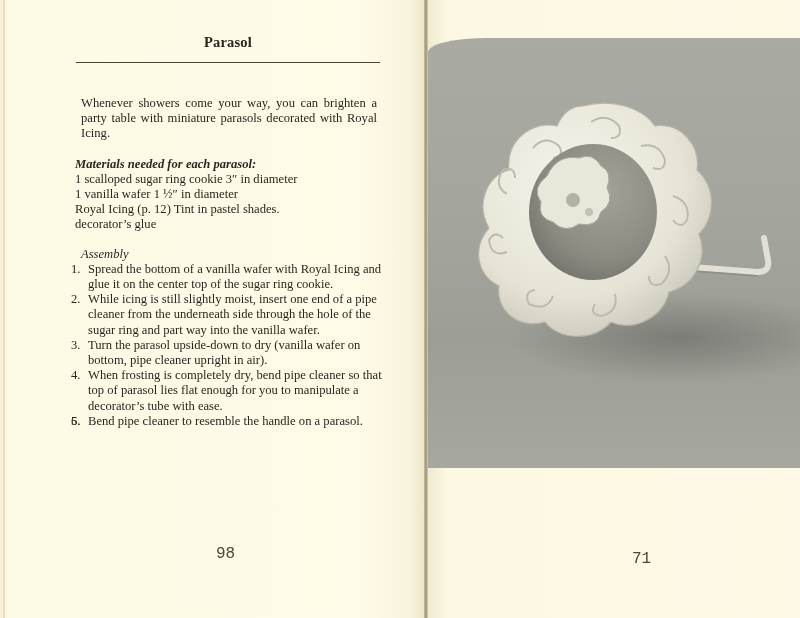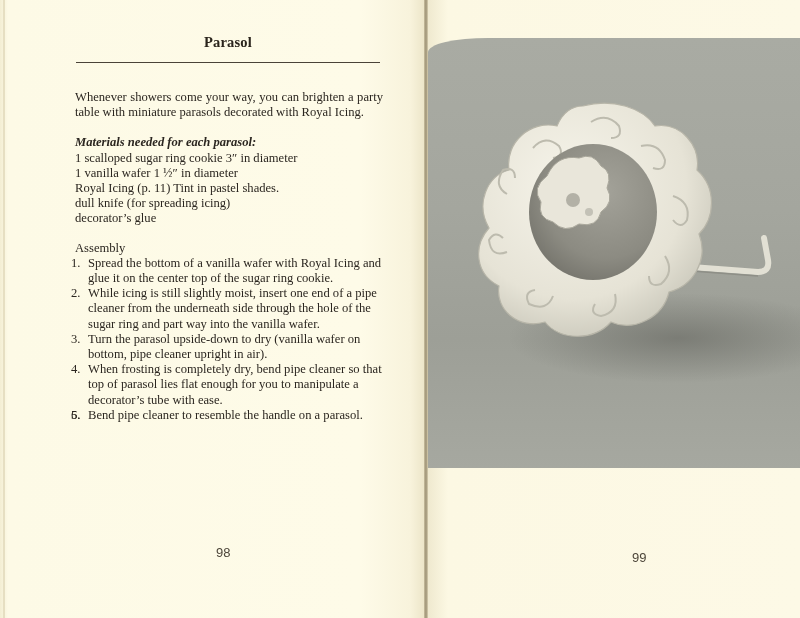--- a/index.html
+++ b/index.html
@@ -34,30 +34,30 @@
     }
     .rule {
       position: absolute; left: 76px; top: 62px; width: 304px; height: 1px;
       background: #4a4338;
     }
     .body-text {
       position: absolute; left: 75px; top: 90px; width: 308px;
       font-family: "Liberation Serif", serif; font-size: 12.6px; line-height: 15.2px;
       color: #2b2620;
     }
-    .intro { margin: 0; text-align: justify; }
+    .intro { margin: 6px; text-align: justify; }
     .section-head { margin: 15px 0 0 0; font-style: italic; font-weight: bold; }
     .materials { list-style: none; margin: 0; padding: 0; }
     .materials li { margin: 0; }
-    .assembly-head { margin: 14px 0 0 0; }
+    .assembly-head { margin: 14px 0 0 6px; font-style: italic; }
     .steps { list-style: none; margin: 0; padding: 0; }
     .steps li { position: relative; padding-left: 17px; margin-left: -4px; }
     .steps .num { position: absolute; left: 0; top: 0; }
     .page-num {
-      position: absolute; font-family: Liberation Sans, sans-serif; font-size: 13px; color: #4d463a;
+      position: absolute; font-family: Liberation Mono, monospace; font-size: 16px; color: #4d463a;
     }
     .page-num.left { left: 216px; top: 545px; }
     .page-num.right { left: 632px; top: 550px; }
     .photo {
       position: absolute; left: 428px; top: 38px; width: 372px; height: 430px;
       border-top-left-radius: 60px 14px;
       background:
         radial-gradient(ellipse 120px 40px at 620px 410px, rgba(90,88,80,0.35), rgba(0,0,0,0) 70%),
         linear-gradient(to bottom, #a9aba3 0%, #a4a69e 40%, #9d9f97 70%, #a6a8a0 100%);
       overflow: hidden;
@@ -72,43 +72,42 @@
     <div class="running-title">Parasol</div>
     <div class="rule"></div>
 
     <div class="body-text">
       <p class="intro">Whenever showers come your way, you can brighten a party table with miniature parasols decorated with Royal Icing.</p>
 
       <p class="section-head">Materials needed for each parasol:</p>
       <ul class="materials">
         <li>1 scalloped sugar ring cookie 3″ in diameter</li>
         <li>1 vanilla wafer 1 ½″ in diameter</li>
-        <li>Royal Icing (p. 11) Tint in pastel shades.</li>
-        <li>dull knife (for spreading icing)</li>
+        <li>Royal Icing (p. 12) Tint in pastel shades.</li>
         <li>decorator’s glue</li>
       </ul>
 
       <p class="assembly-head">Assembly</p>
       <ol class="steps">
         <li><span class="num">1.</span><span>Spread the bottom of a vanilla wafer with Royal Icing and glue it on the center top of the sugar ring cookie.</span></li>
         <li><span class="num">2.</span><span>While icing is still slightly moist, insert one end of a pipe cleaner from the underneath side through the hole of the sugar ring and part way into the vanilla wafer.</span></li>
         <li><span class="num">3.</span><span>Turn the parasol upside-down to dry (vanilla wafer on bottom, pipe cleaner upright in air).</span></li>
         <li><span class="num">4.</span><span>When frosting is completely dry, bend pipe cleaner so that top of parasol lies flat enough for you to manipulate a decorator’s tube with ease.</span></li>
         <li><span class="num">5.</span></li>
         <li><span class="num">6.</span><span>Bend pipe cleaner to resemble the handle on a parasol.</span></li>
       </ol>
     </div>
 
     <div class="page-num left">98</div>
   </div>
 
   <div class="gutter"></div>
 
   <div class="page-right">
-    <div class="page-num right" style="left:204px">99</div>
+    <div class="page-num right" style="left:204px">71</div>
   </div>
 
   <div class="photo">
     <svg width="372" height="430" viewBox="0 0 372 430">
       <defs>
         <radialGradient id="shadowG" cx="0.5" cy="0.5" r="0.5">
           <stop offset="0" stop-color="#5f605a" stop-opacity="0.55"></stop>
           <stop offset="1" stop-color="#5f605a" stop-opacity="0"></stop>
         </radialGradient>
         <radialGradient id="icingG" cx="0.4" cy="0.35" r="0.7">

